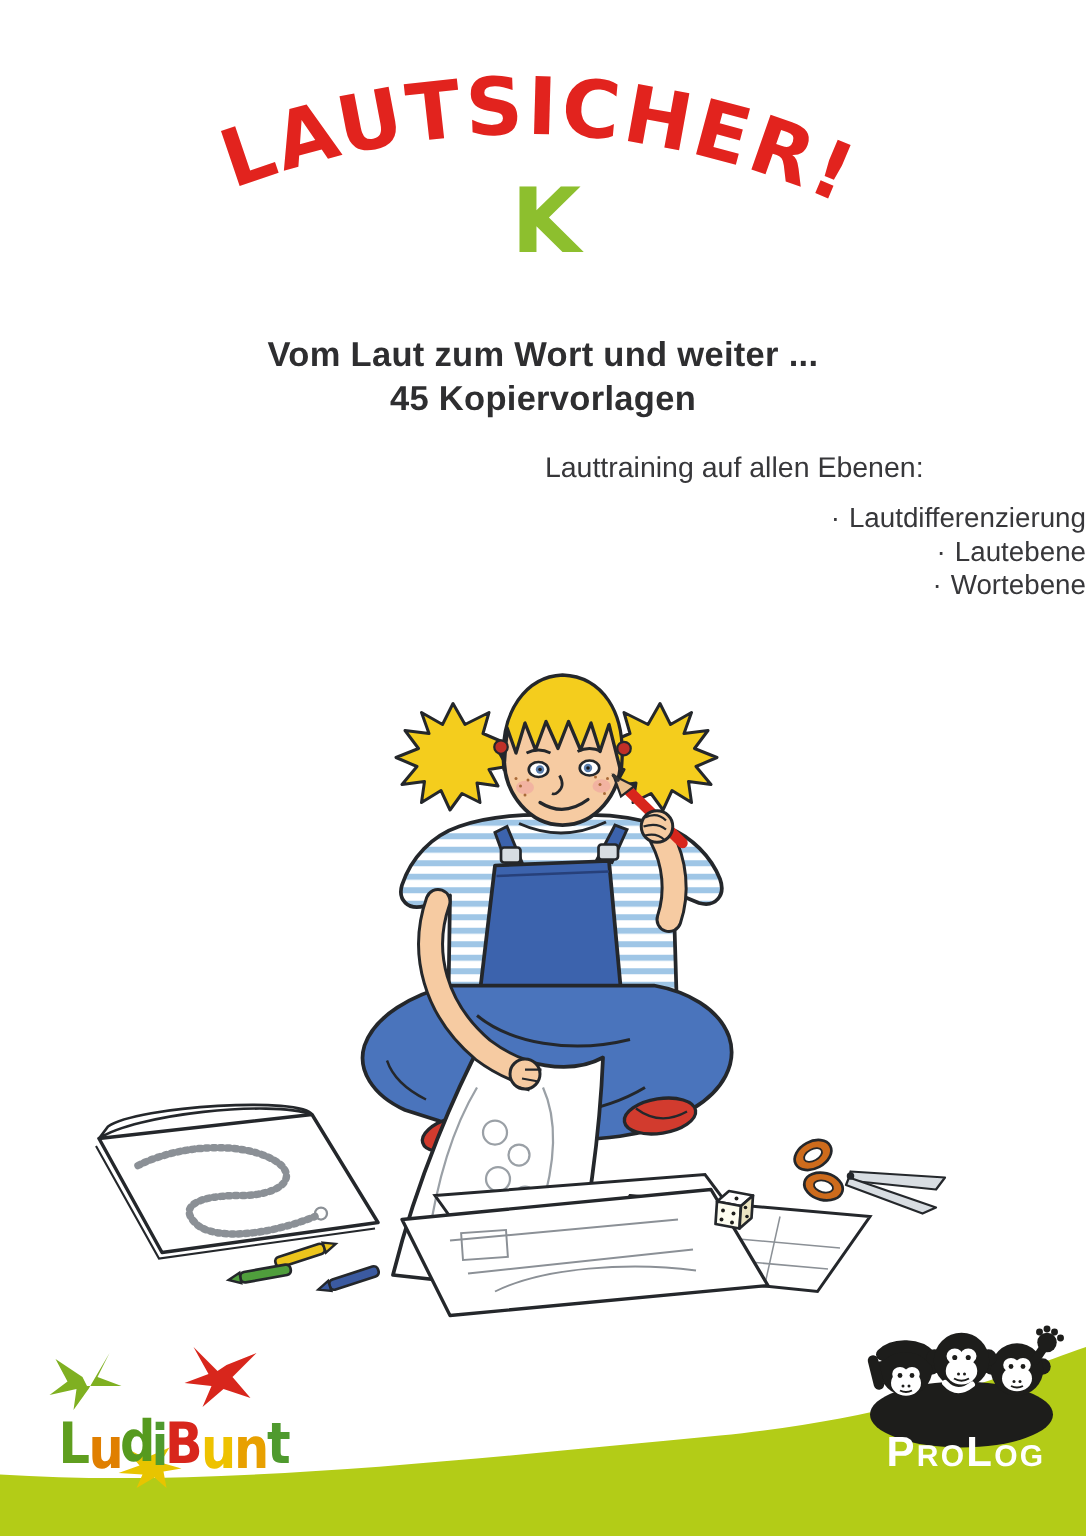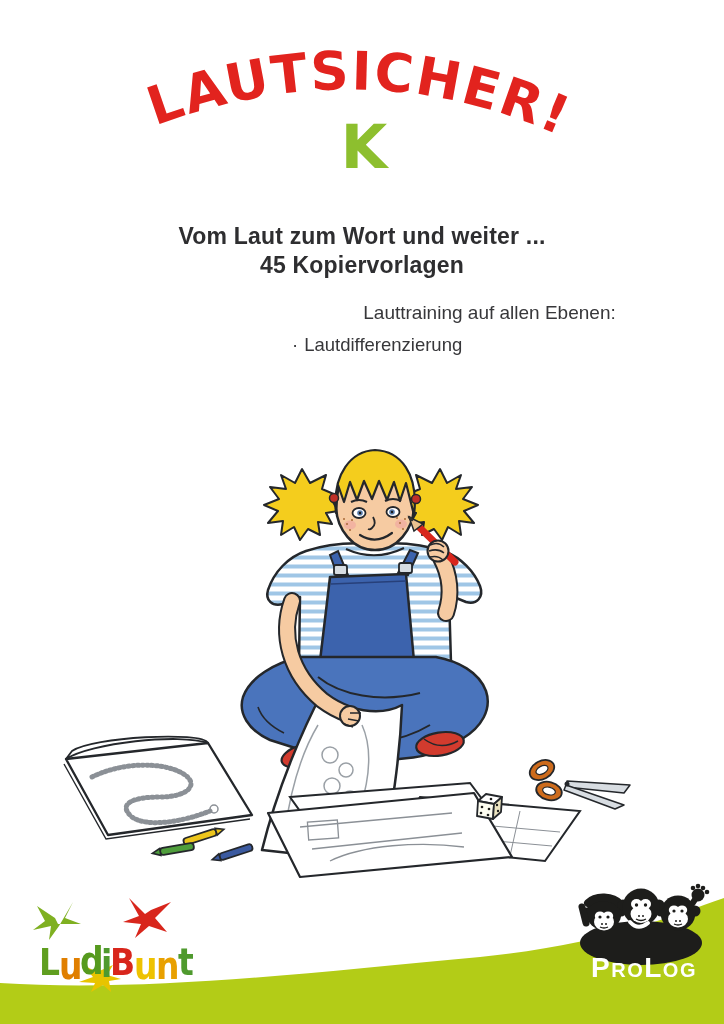--- a/index.html
+++ b/index.html
@@ -8,21 +8,21 @@
     overflow:hidden;font-family:"Liberation Sans",sans-serif;
   }
   .abs{position:absolute;}
   .subtitle{
     top:222px;left:0;width:724px;text-align:center;
     font-weight:bold;font-size:23px;line-height:29px;color:#2e2e30;
     letter-spacing:0.2px;
   }
   .levels{top:301px;left:0;width:724px;color:#37373a;}
   .levels .intro{margin-left:255px;font-size:19px;line-height:24px;text-align:center;}
-  .levels ul{list-style:none;margin:9px 0 0 292px;padding:0;font-size:18.5px;line-height:22.6px;}
+  .levels ul{list-style:none;margin:9px 0 0 292px;padding:0;font-size:18.5px;line-height:22.6px;text-align:right;}
   .levels li span.b{margin-right:6px;}
   svg text{font-family:"Liberation Sans",sans-serif;}
   .titleSvg text{font-family:"DejaVu Sans",sans-serif;font-weight:bold;}
   .ludi text{font-family:"DejaVu Sans",sans-serif;font-weight:bold;}
 </style>
 </head>
 <body>
 
 <div class="page">
 
@@ -38,20 +38,22 @@
 
   <div class="abs subtitle">
     <div>Vom Laut zum Wort und weiter ...</div>
     <div>45 Kopiervorlagen</div>
   </div>
 
   <div class="abs levels">
     <div class="intro">Lauttraining auf allen Ebenen:</div>
     <ul>
       <li><span class="b">·</span><span>Lautdifferenzierung</span></li>
+      <li><span class="b">·</span><span>Lautebene</span></li>
+      <li><span class="b">·</span><span>Wortebene</span></li>
     </ul>
   </div>
 
   <svg class="abs" style="top:425px;left:0" width="724" height="460" viewBox="0 0 724 460">
     <defs>
       <pattern id="stripes" patternUnits="userSpaceOnUse" width="8" height="9">
         <rect width="8" height="9" fill="#ffffff"></rect>
         <rect y="4.5" width="8" height="4" fill="#9fc6e6"></rect>
       </pattern>
       <path id="tuft" d="M336,70 L322,64 L326,50 L310,58 L302,44 L295,58 L281,50 L286,64 L270,62

